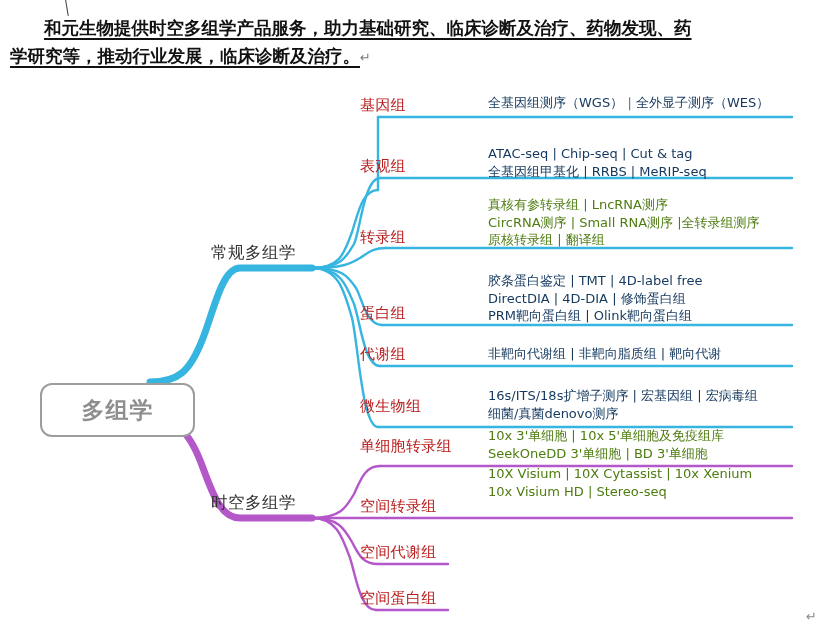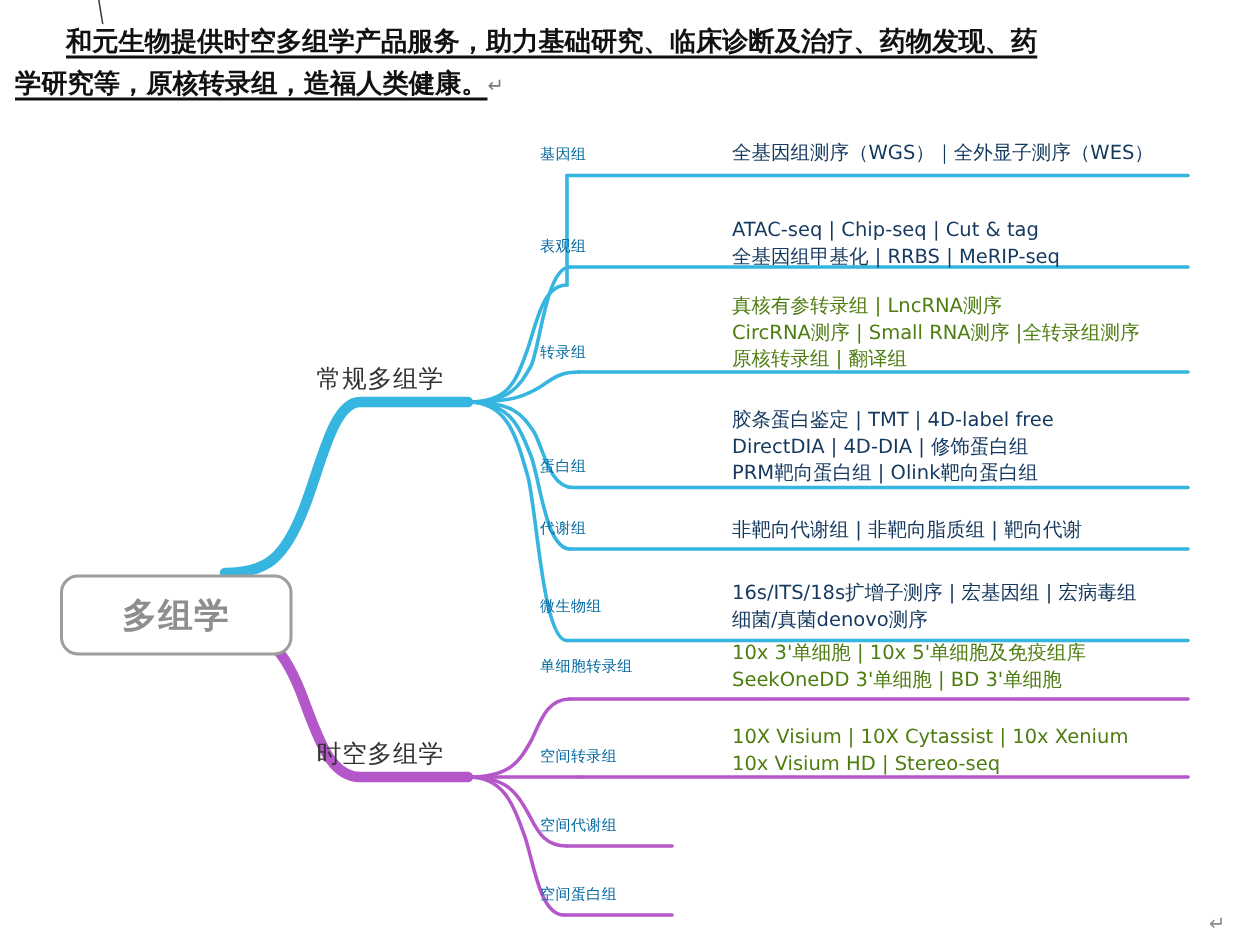--- a/index.html
+++ b/index.html
@@ -61,21 +61,21 @@
   .lvl2{
     font-family:"DejaVu Sans","Liberation Sans",sans-serif;
     font-size:16.5px;color:#333;letter-spacing:0.5px;
   }
   .lvl2.a{left:211px;top:170px;}
   .lvl2.b{left:211px;top:420px;}
 
   
   .lvl3{
     font-family:"DejaVu Sans","Liberation Sans",sans-serif;
-    font-size:10px;color:#0369a1;letter-spacing:0.3px;
+    font-size:15px;color:#b91c1c;letter-spacing:0.3px;
   }
 
   
   .detail{
     font-family:"DejaVu Sans","Liberation Sans",sans-serif;
     font-size:13px;line-height:17.5px;color:#14385e;
     letter-spacing:0px;
   }
   .detail.bold{font-weight:normal;color:#4d7c0f;}
   .detail .ln{display:block;white-space:nowrap;}
@@ -88,21 +88,21 @@
 </style>
 </head>
 <body>
 
 <div class="page">
 
   <div class="header">
     <span class="tick">╲</span>
     <div class="hdr-text">
       <span class="hdr-line"><span class="hdr-indent"></span><span class="hdr-u">和元生物提供时空多组学产品服务，助力基础研究、临床诊断及治疗、药物发现、药</span></span>
-      <span class="hdr-line"><span class="hdr-u">学研究等，原核转录组，造福人类健康。</span><span class="pilcrow">↵</span></span>
+      <span class="hdr-line"><span class="hdr-u">学研究等，推动行业发展，临床诊断及治疗。</span><span class="pilcrow">↵</span></span>
     </div>
   </div>
 
   <div class="map">
 
     <svg class="links" viewBox="0 0 836 559">
       <g fill="none" stroke-linecap="round">
 
         <path d="M150,310 C178,310 190,300 203,266 C214,238 222,196 240,196 L312,196" stroke="#35b5e0" stroke-width="7"></path>
 
@@ -211,21 +211,21 @@
     <div class="node detail" style="left:488px;top:315px;">
       <span class="ln">16s/ITS/18s扩增子测序 | 宏基因组 | 宏病毒组</span>
       <span class="ln">细菌/真菌denovo测序</span>
     </div>
 
     <div class="node detail bold" style="left:488px;top:355px;">
       <span class="ln">10x 3'单细胞 | 10x 5'单细胞及免疫组库</span>
       <span class="ln">SeekOneDD 3'单细胞 | BD 3'单细胞</span>
     </div>
 
-    <div class="node detail bold" style="left:488px;top:411px;">
+    <div class="node detail bold" style="left:488px;top:393px;">
       <span class="ln">10X Visium | 10X Cytassist | 10x Xenium</span>
       <span class="ln">10x Visium HD | Stereo-seq</span>
     </div>
 
   </div>
 
   <span class="corner-pilcrow">↵</span>
 </div>
 
 </body></html>

